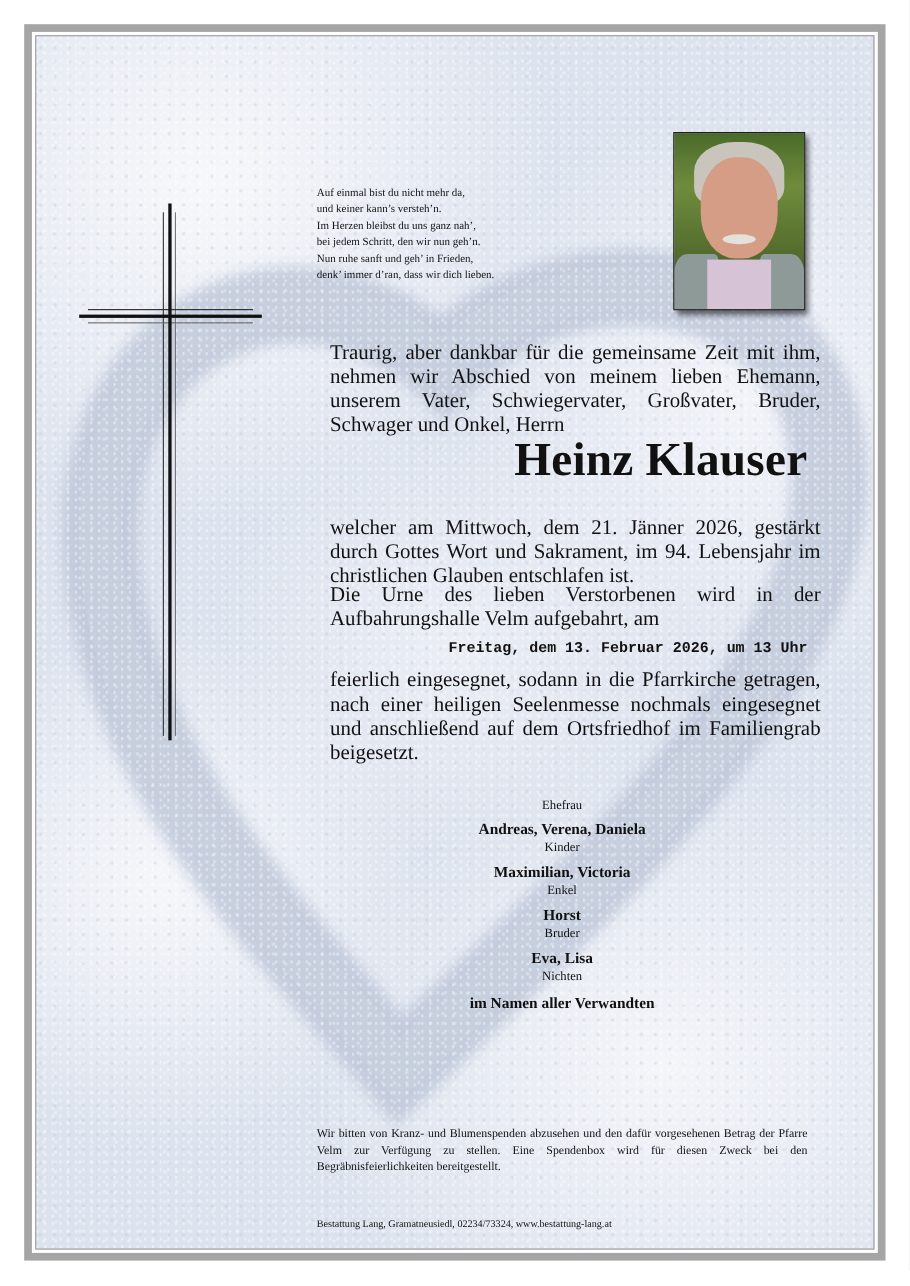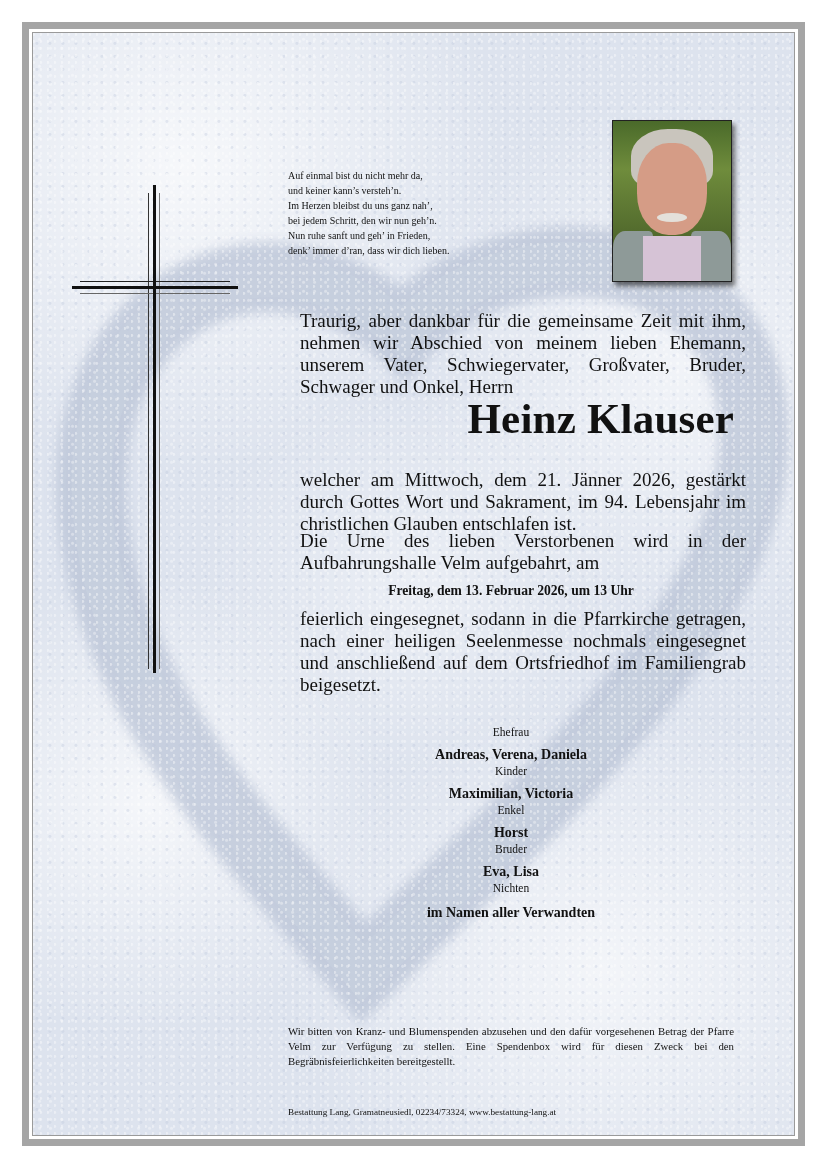--- a/index.html
+++ b/index.html
@@ -65,22 +65,22 @@
 
   .body-text { position: absolute; left: 300px; width: 446px; font-size: 19px; line-height: 22px; text-align: justify; }
   .intro { top: 310px; }
   .deceased-name {
     position: absolute; left: 288px; top: 398px; width: 446px; text-align: right;
     font-size: 43px; font-weight: bold; line-height: 42px; letter-spacing: 0.2px;
   }
   .death { top: 469px; }
   .urn { top: 530px; }
   .ceremony {
-    position: absolute; left: 288px; top: 580px; width: 446px; text-align: center;
-    font-size: 13.6px; font-weight: bold; line-height: 22px;
+    position: absolute; left: 288px; top: 580px; width: 446px; text-align: right;
+    font-size: 13.6px; font-weight: bold; line-height: 22px; font-family: Liberation Mono, monospace;
   }
   .ceremony-after { top: 608px; }
 
   .mourners { position: absolute; left: 288px; top: 725px; width: 446px; text-align: center; }
   .mourner { margin-bottom: 6px; }
   .mourner .name { font-size: 14px; font-weight: bold; line-height: 18px; }
   .mourner .rel { font-size: 11.5px; line-height: 15px; }
   .mourners .closing { font-size: 14px; font-weight: bold; line-height: 18px; margin-top: 8px; }
 
   .donation { position: absolute; left: 288px; top: 1024px; width: 446px; font-size: 10.8px; line-height: 15px; text-align: justify; }

